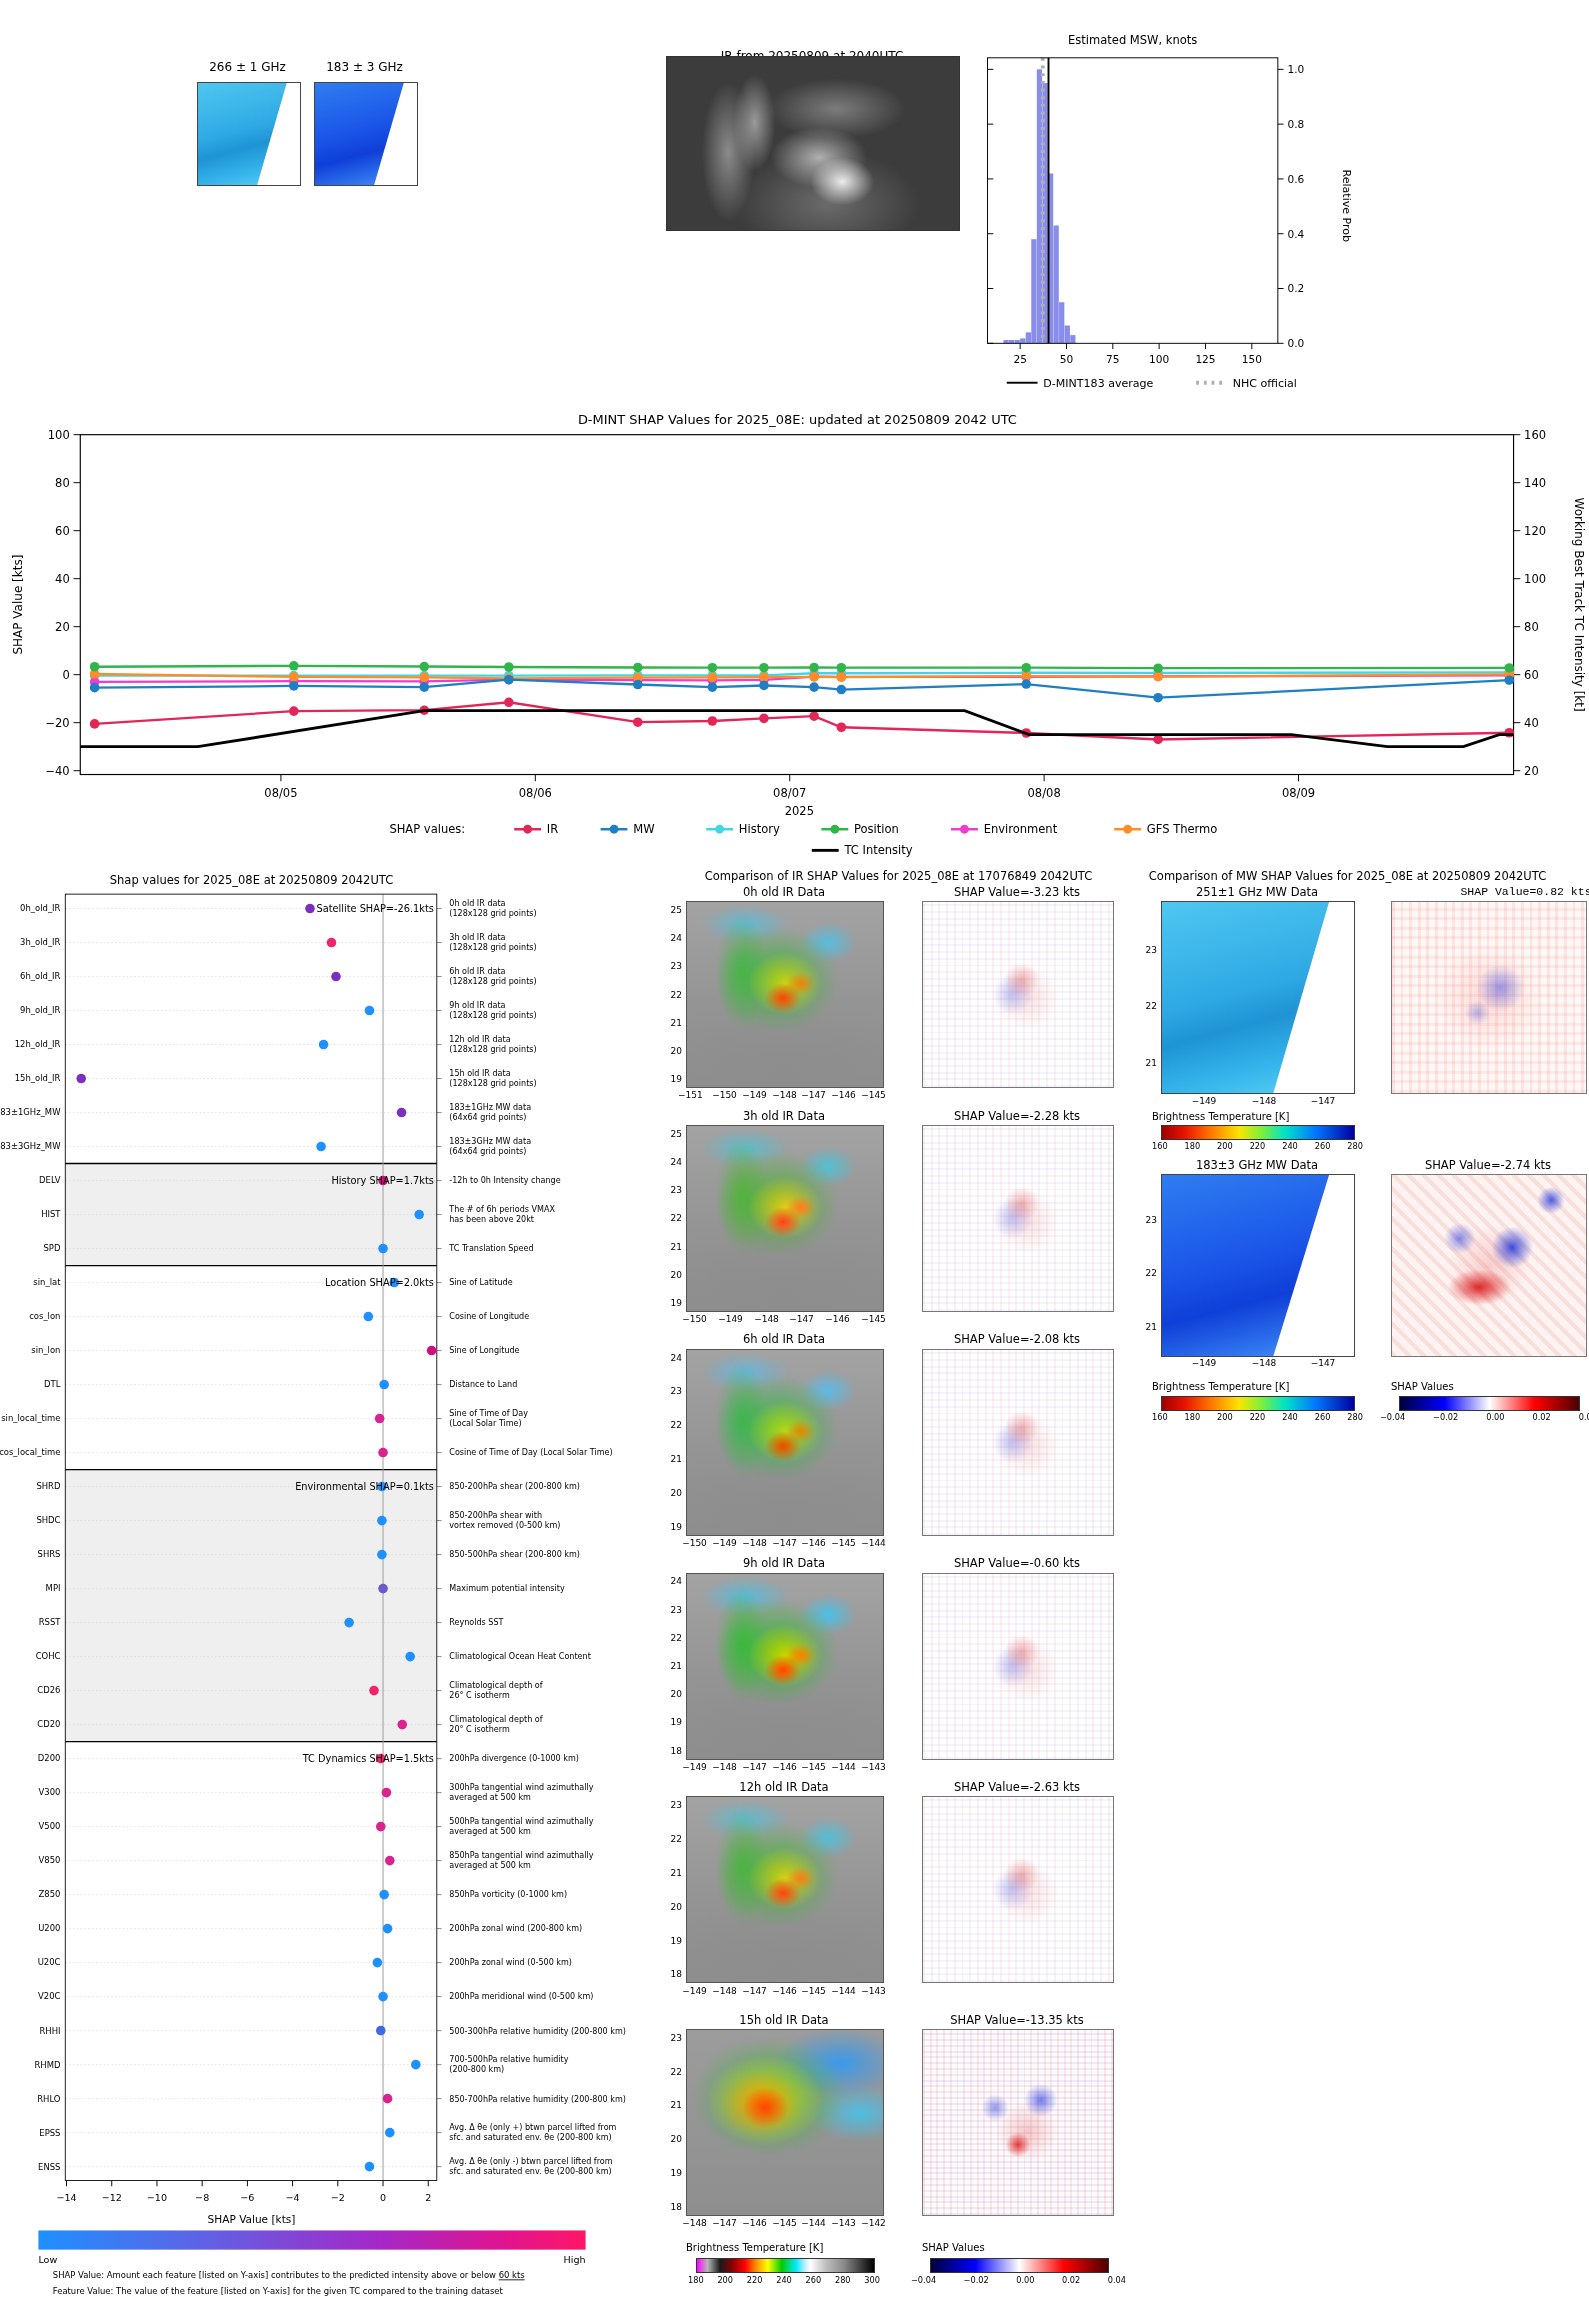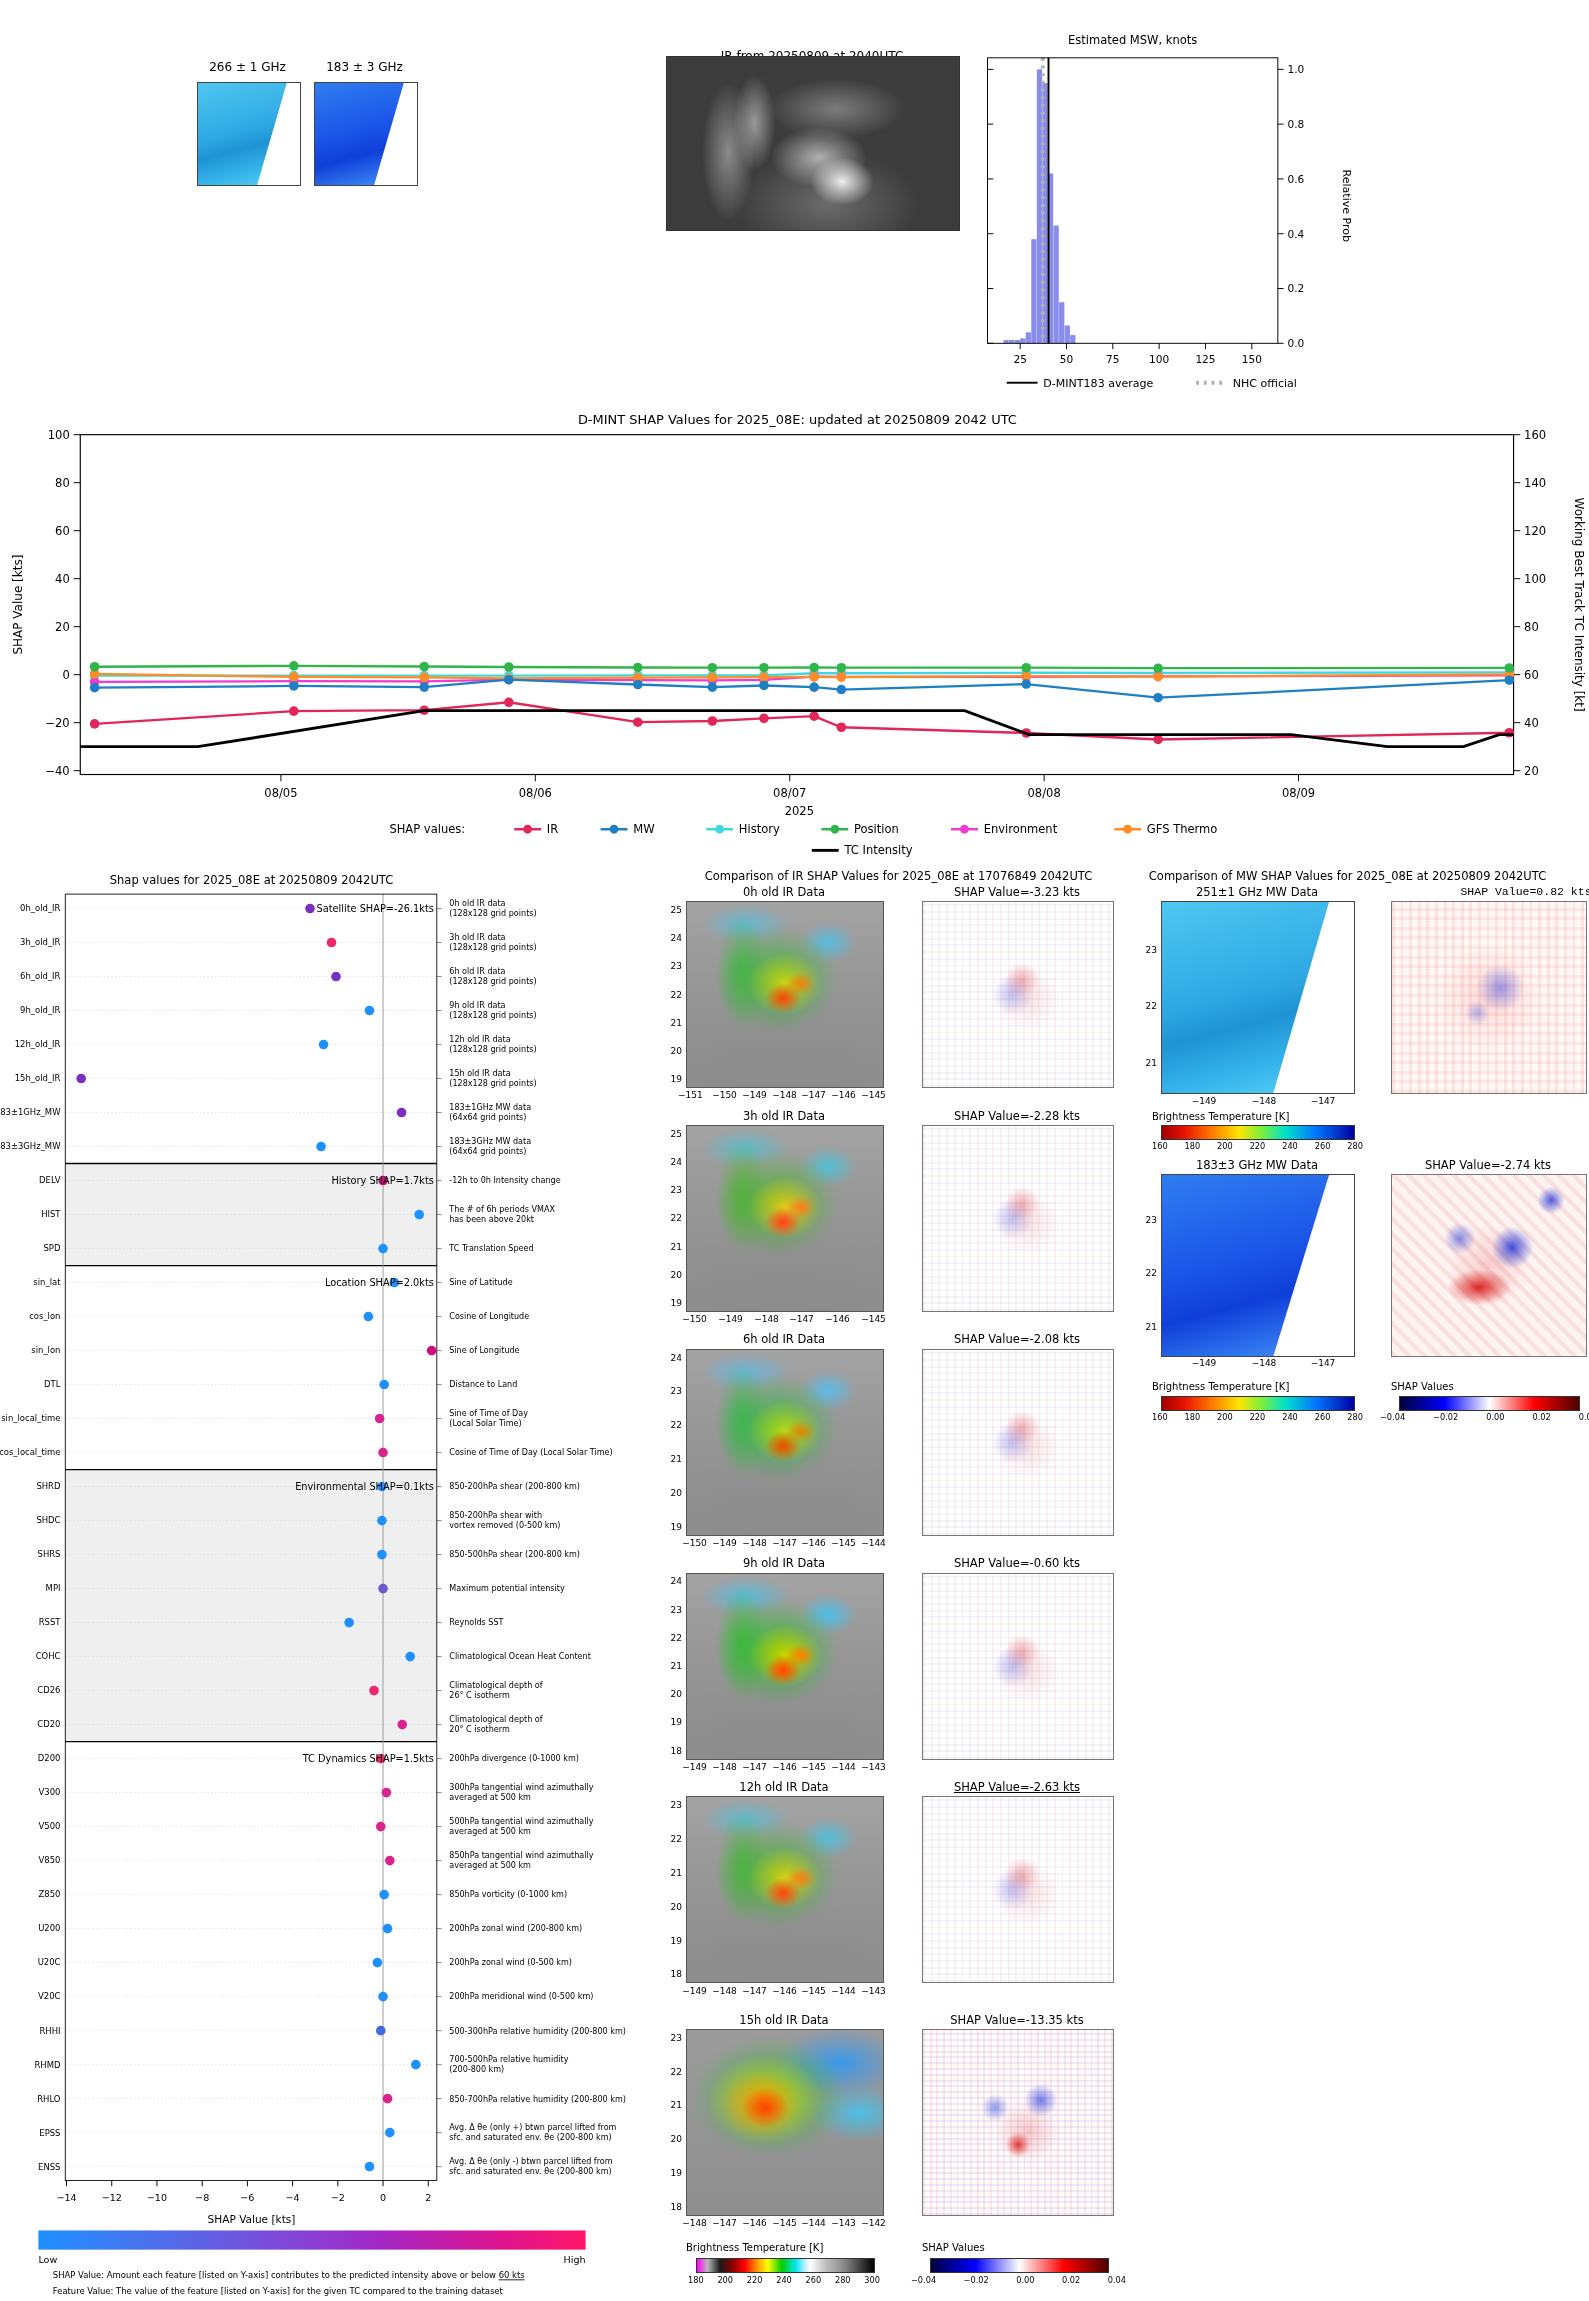--- a/index.html
+++ b/index.html
@@ -627,21 +627,21 @@
       <div class="tick" style="left: 659px; top: 1717px; width: 23px; text-align: right;">19</div>
       <div class="tick" style="left: 659px; top: 1746px; width: 23px; text-align: right;">18</div>
       <div class="tick" style="left: 678px; top: 1762px; width: 33px; text-align: center;">−149</div>
       <div class="tick" style="left: 708px; top: 1762px; width: 33px; text-align: center;">−148</div>
       <div class="tick" style="left: 738px; top: 1762px; width: 33px; text-align: center;">−147</div>
       <div class="tick" style="left: 768px; top: 1762px; width: 33px; text-align: center;">−146</div>
       <div class="tick" style="left: 797px; top: 1762px; width: 33px; text-align: center;">−145</div>
       <div class="tick" style="left: 827px; top: 1762px; width: 33px; text-align: center;">−144</div>
       <div class="tick" style="left: 857px; top: 1762px; width: 33px; text-align: center;">−143</div>
       <div class="abs ctr ptitle" style="left: 686px; top: 1780px; width: 196px;">12h old IR Data</div>
-      <div class="abs ctr ptitle" style="left: 922px; top: 1780px; width: 190px; text-decoration: underline;">SHAP Value=-2.63 kts</div>
+      <div class="abs ctr ptitle" style="left: 922px; top: 1780px; width: 190px;">SHAP Value=-2.63 kts</div>
       <div class="irc" style="left: 686px; top: 1796px; width: 196px; height: 185px; filter: hue-rotate(-4deg);"></div>
       <div class="spk" style="left: 922px; top: 1796px; width: 190px; height: 185px;"></div>
       <div class="tick" style="left: 659px; top: 1800px; width: 23px; text-align: right;">23</div>
       <div class="tick" style="left: 659px; top: 1834px; width: 23px; text-align: right;">22</div>
       <div class="tick" style="left: 659px; top: 1868px; width: 23px; text-align: right;">21</div>
       <div class="tick" style="left: 659px; top: 1902px; width: 23px; text-align: right;">20</div>
       <div class="tick" style="left: 659px; top: 1936px; width: 23px; text-align: right;">19</div>
       <div class="tick" style="left: 659px; top: 1969px; width: 23px; text-align: right;">18</div>
       <div class="tick" style="left: 678px; top: 1986px; width: 33px; text-align: center;">−149</div>
       <div class="tick" style="left: 708px; top: 1986px; width: 33px; text-align: center;">−148</div>

